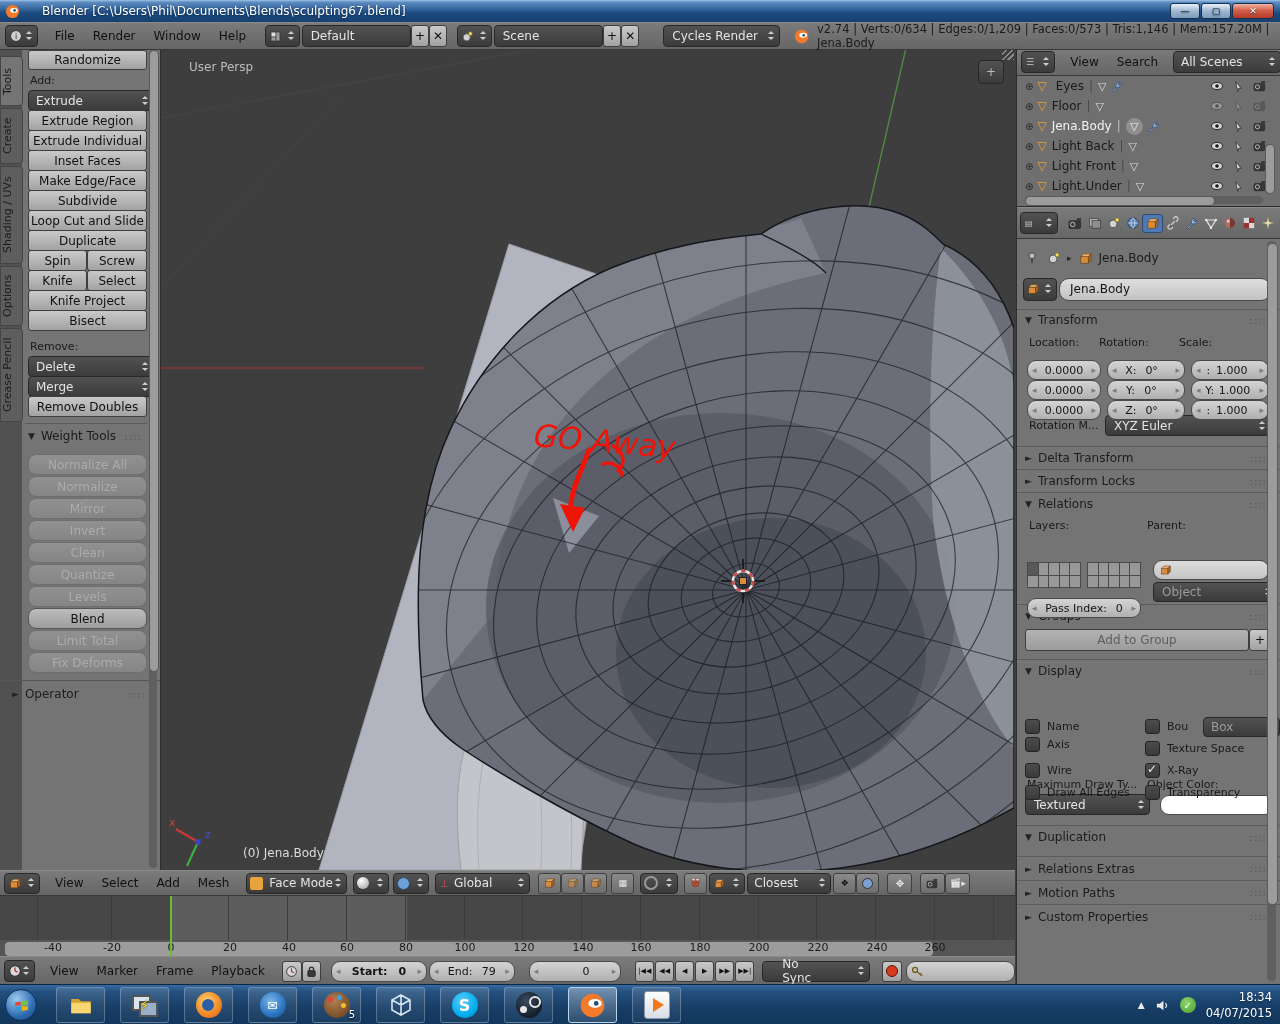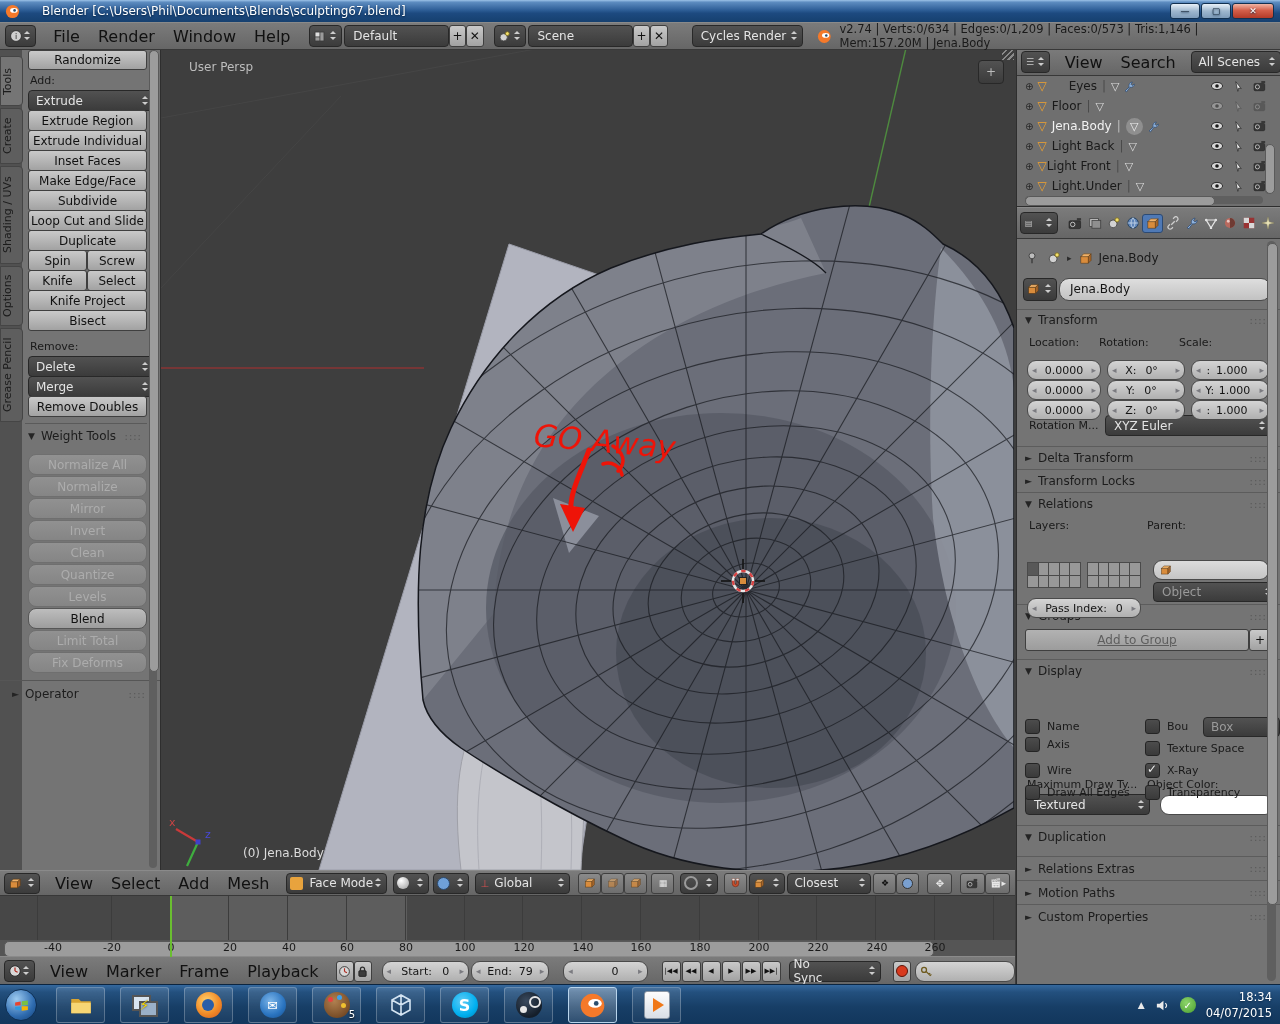--- a/index.html
+++ b/index.html
@@ -14,21 +14,21 @@
     background:linear-gradient(180deg,#9dc3e8 0%,#5d8cc0 10%,#2f5f98 45%,#1d4a80 60%,#16406f 100%);
     color:#fff;display:flex;align-items:center;text-shadow:0 1px 2px #0a2644;}
   .titlebar .t{font-size:12px;margin-left:22px;}
   .winbtn{width:28px;height:14px;border-radius:3px;border:1px solid #12304f;
     background:linear-gradient(#e8f0f8,#9fb8cf 50%,#7e9cba);color:#123;
     font-size:9px;display:flex;align-items:center;justify-content:center;margin-left:1px;}
   .winbtn.close{background:linear-gradient(#f0b5a5,#d4604b 45%,#b33a28);color:#fff;width:40px;}
 
   
   .hdr{background:linear-gradient(#7b7b7b,#666);border-bottom:1px solid #383838;border-top:1px solid #8a8a8a;}
-  .menu{color:#111;padding:0 9px;font-size:16px;}
+  .menu{color:#111;padding:0 9px;font-size:12px;}
   .btn{background:linear-gradient(#c9c9c9,#a2a2a2);border:1px solid #3f3f3f;border-radius:3px;
        color:#111;display:flex;align-items:center;justify-content:center;font-size:12px;}
   .btn.dis{background:linear-gradient(#919191,#858585);border-color:#6f6f6f;color:#acacac;border-radius:8px;}
   .btn.en{background:linear-gradient(#bdbdbd,#9d9d9d);border-color:#565656;border-radius:8px;}
   .dark{background:linear-gradient(#525252,#3b3b3b);border:1px solid #282828;border-radius:4px;
         color:#e4e4e4;display:flex;align-items:center;font-size:12px;}
   .pill{background:linear-gradient(#d4d4d4,#b0b0b0);border:1px solid #4a4a4a;border-radius:9px;
         color:#141414;display:flex;align-items:center;font-size:11px;}
   .dd{margin-left:auto;margin-right:3px;width:9px;position:relative;height:100%;flex:none;}
   .dd::before,.dd::after{content:"";position:absolute;left:1px;border:3.5px solid transparent;}
@@ -509,40 +509,40 @@
     <div class="btn" style="width:21px;height:19px;margin-left:8px;">
           <svg class="ic" width="13" height="13">
             <use href="#s-clock"></use>
           </svg>
         </div>
     <div class="btn" style="width:21px;height:19px;">
           <svg class="ic" width="13" height="13">
             <use href="#s-lock"></use>
           </svg>
         </div>
-    <div class="pill stp" style="left:0;margin-left:10px;width:112px;height:19px;">
+    <div class="pill stp" style="left:0;margin-left:10px;width:112px;height:19px;font-weight:bold;">
       <span>Start:</span>
       <span style="margin-left:auto;">0</span>
     </div>
     <div class="pill stp" style="width:100px;height:19px;margin-left:2px;">
       <span>End:</span>
       <span style="margin-left:auto;">79</span>
     </div>
     <div class="pill stp" style="width:108px;height:19px;margin-left:14px;">
       <span style="margin-left:auto;">0</span>
     </div>
     <div class="row" style="margin-left:14px;gap:1px;">
       <div class="btn" style="width:17px;height:19px;font-size:7px;">|◀◀</div>
       <div class="btn" style="width:17px;height:19px;font-size:7px;">◀◀</div>
       <div class="btn" style="width:17px;height:19px;font-size:7px;">◀</div>
       <div class="btn" style="width:17px;height:19px;font-size:7px;">▶</div>
       <div class="btn" style="width:17px;height:19px;font-size:7px;">▶▶</div>
       <div class="btn" style="width:17px;height:19px;font-size:7px;">▶▶|</div>
     </div>
-    <div class="dark" style="width:88px;height:19px;margin-left:8px;padding-left:4px;gap:46px;">
+    <div class="dark" style="width:88px;height:19px;margin-left:8px;padding-left:19px;gap:46px;">
       <span>No Sync</span>
           <span class="dd"></span>
     </div>
     <div class="btn" style="width:21px;height:19px;margin-left:12px;">
       <span style="width:10px;height:10px;border-radius:50%;background:#d83a1e;border:1px solid #5e1408;"></span>
     </div>
     <div class="pill" style="width:128px;height:19px;margin-left:4px;">
       <svg class="ic" width="13" height="13" style="margin-left:4px">
             <use href="#s-key"></use>
           </svg>
@@ -560,21 +560,21 @@
     <span class="menu">Search</span>
     <div class="dark" style="width:104px;height:20px;margin-left:6px;padding-left:7px;">
       <span>All Scenes</span>
           <span class="dd"></span>
     </div>
   </div>
 
   <div class="row" style="height:20px;padding-left:8px;color:#1a1a1a;">
     <span style="font-size:10px;color:#2a2a2a;">⊕</span>
     <span style="color:#f0a22e;font-size:12px;margin-left:4px;">▽</span>
-    <span style="margin-left:22px;text-align:right;">Eyes</span>
+    <span style="margin-left:9px;text-align:right;">Eyes</span>
     <span style="margin:0 5px;color:#4a4a4a;">|</span>
     <span style="color:#dcdcdc;font-size:11px;">▽</span>
     <svg class="ic" width="13" height="13" style="margin-left:4px">
           <use href="#s-wrench"></use>
         </svg>
     <span style="margin-left:auto;display:flex;gap:9px;margin-right:14px;">
       <svg class="ic" width="14" height="12">
             <use href="#s-eye"></use>
           </svg>
       <svg class="ic" width="11" height="13">
@@ -638,21 +638,21 @@
             <use href="#s-cursor"></use>
           </svg>
       <svg class="ic" width="14" height="12">
             <use href="#s-cam"></use>
           </svg>
     </span>
   </div>
   <div class="row" style="height:20px;padding-left:8px;color:#1a1a1a;">
     <span style="font-size:10px;color:#2a2a2a;">⊕</span>
     <span style="color:#f0a22e;font-size:12px;margin-left:4px;">▽</span>
-    <span style="">Light Front</span>
+    <span style="margin-left:5px;">Light Front</span>
     <span style="margin:0 5px;color:#4a4a4a;">|</span>
     <span style="color:#dcdcdc;font-size:11px;">▽</span>
     <span style="margin-left:auto;display:flex;gap:9px;margin-right:14px;">
       <svg class="ic" width="14" height="12">
             <use href="#s-eye"></use>
           </svg>
       <svg class="ic" width="11" height="13">
             <use href="#s-cursor"></use>
           </svg>
       <svg class="ic" width="14" height="12">
@@ -892,21 +892,21 @@
       <span style="margin-left:auto;">0</span>
     </div>
   </div>
   <div style="border-top:1px solid #5c5c5c;margin-top:72px;"></div>
   <div class="phdr" style="height:22px;padding:0 8px;">
     <span class="tri">▼</span>
         <span>Groups</span>
         <span class="grip">::::</span>
   </div>
   <div class="row" style="margin-top:2px;">
-    <div class="btn" style="margin-left:8px;flex:1;height:20px;color:#5e5e5e;background:linear-gradient(#b2b2b2,#9c9c9c);text-decoration:underline;">
+    <div class="btn" style="margin-left:8px;flex:1;height:20px;color:#5e5e5e;background:linear-gradient(#b2b2b2,#9c9c9c);">
       <span>Add to Group</span>
     </div>
     <div class="btn" style="width:20px;height:20px;margin-right:10px;">+</div>
   </div>
   <div style="border-top:1px solid #5c5c5c;margin-top:8px;"></div>
   <div class="phdr" style="height:22px;padding:0 8px;">
     <span class="tri">▼</span>
         <span>Display</span>
         <span class="grip">::::</span>
   </div>

